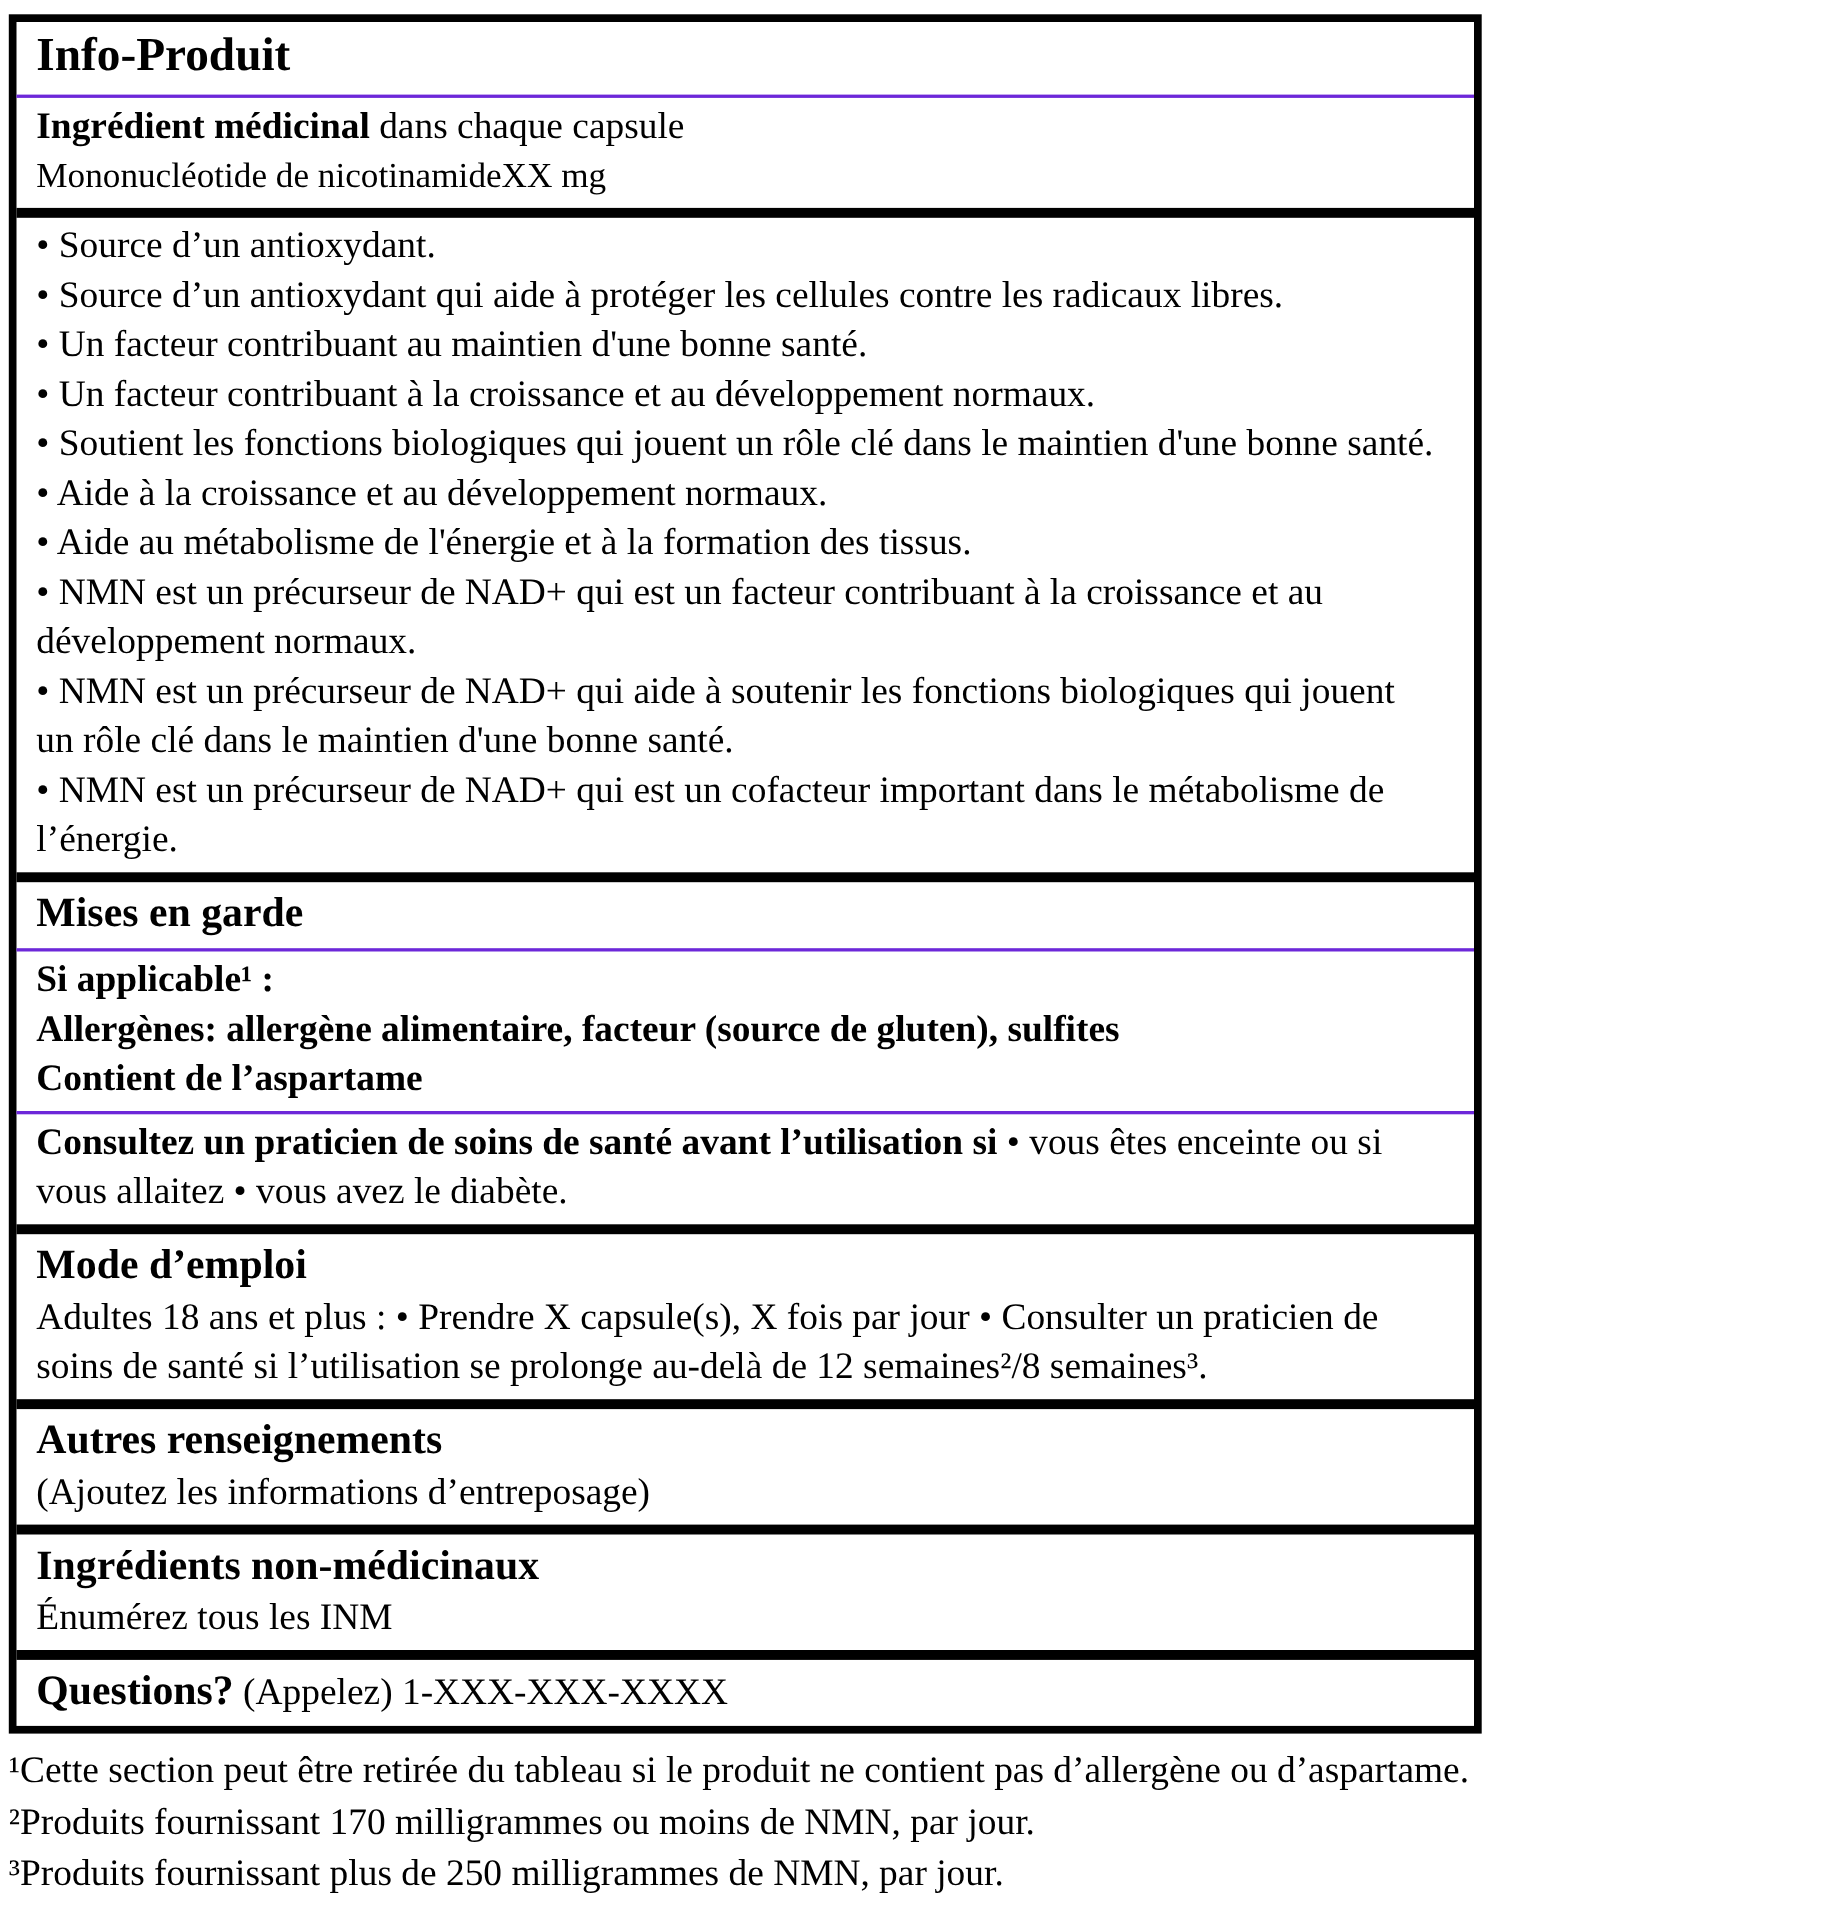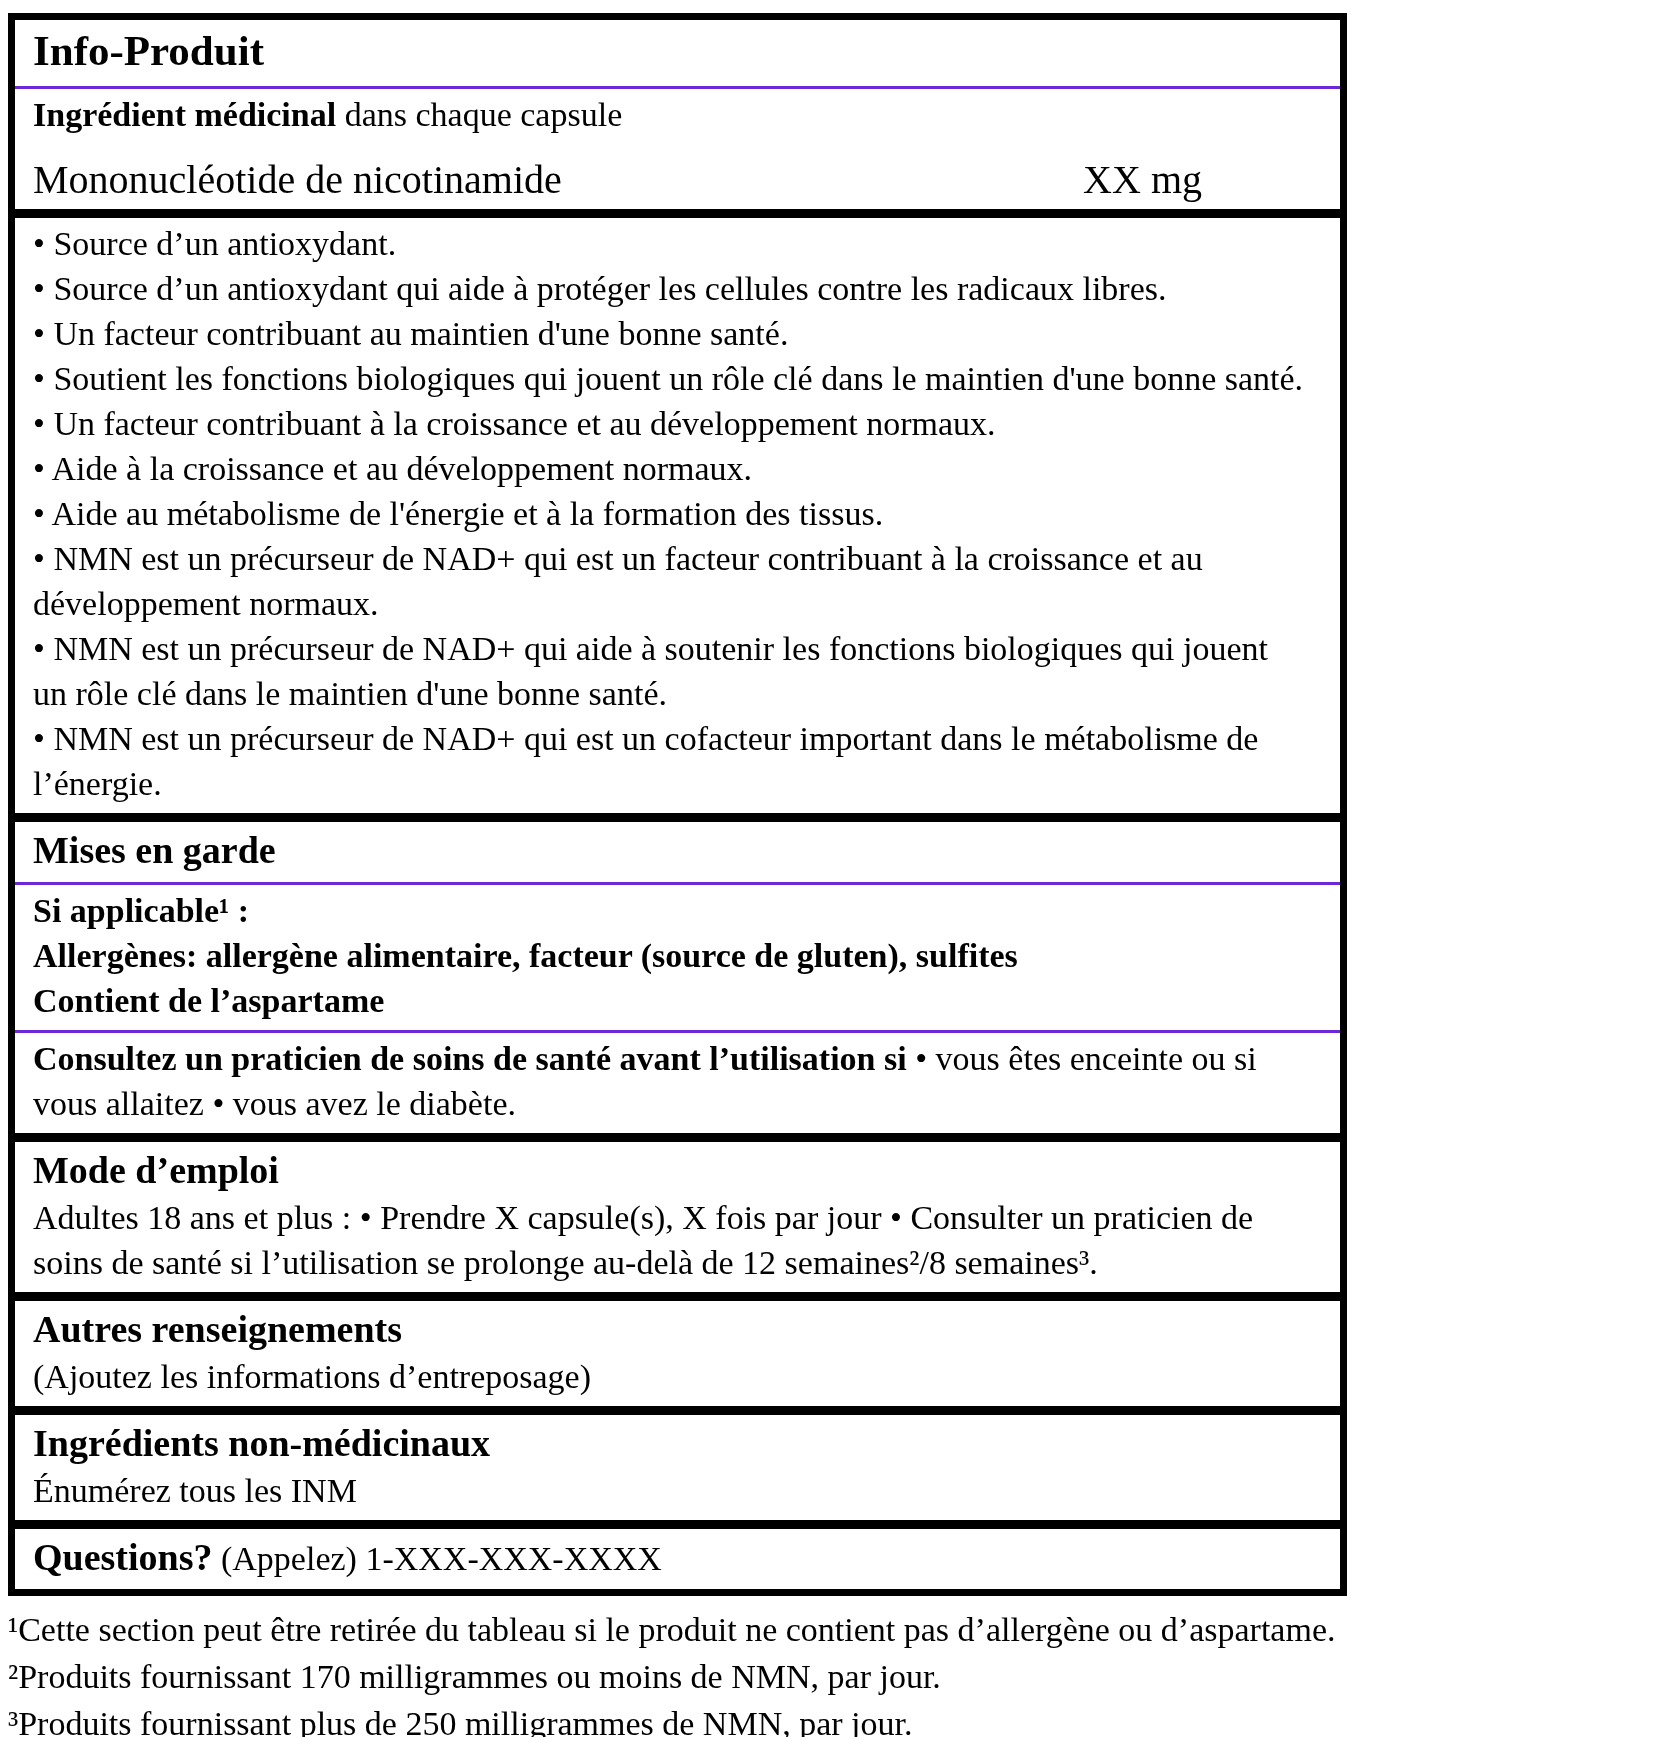--- a/index.html
+++ b/index.html
@@ -26,24 +26,22 @@
   }
   .hdr {
     font-size: 38px;
     line-height: 50px;
     font-weight: bold;
     display: block;
   }
   .b { font-weight: bold; }
   .ing-line {
     display: flex;
-    justify-content: space-between;
-    font-size: 40px;
+    font-size: 32px;
     line-height: 45px;
-    margin-top: 20px;
   }
   .amount { padding-right: 108px; white-space: nowrap; }
   .footnotes { margin: 10px 13px 0 8px; }
   .footnotes p { font-size: 34px; line-height: 47px; }
 </style>
 </head>
 <body>
 
 <div class="page">
 
@@ -58,22 +56,22 @@
       <div class="ing-line">
         <span>Mononucléotide de nicotinamide</span>
         <span class="amount">XX mg</span>
       </div>
     </div>
 
     <div class="row sep-thick">
       <p>• Source d’un antioxydant.</p>
       <p>• Source d’un antioxydant qui aide à protéger les cellules contre les radicaux libres.</p>
       <p>• Un facteur contribuant au maintien d'une bonne santé.</p>
+      <p>• Un facteur contribuant à la croissance et au développement normaux.</p>
       <p>• Soutient les fonctions biologiques qui jouent un rôle clé dans le maintien d'une bonne santé.</p>
-      <p>• Un facteur contribuant à la croissance et au développement normaux.</p>
       <p>• Aide à la croissance et au développement normaux.</p>
       <p>• Aide au métabolisme de l'énergie et à la formation des tissus.</p>
       <p>• NMN est un précurseur de NAD+ qui est un facteur contribuant à la croissance et au développement normaux.</p>
       <p>• NMN est un précurseur de NAD+ qui aide à soutenir les fonctions biologiques qui jouent un rôle clé dans le maintien d'une bonne santé.</p>
       <p>• NMN est un précurseur de NAD+ qui est un cofacteur important dans le métabolisme de l’énergie.</p>
     </div>
 
     <div class="row sep-thick">
       <span class="hdr">Mises en garde</span>
     </div>

